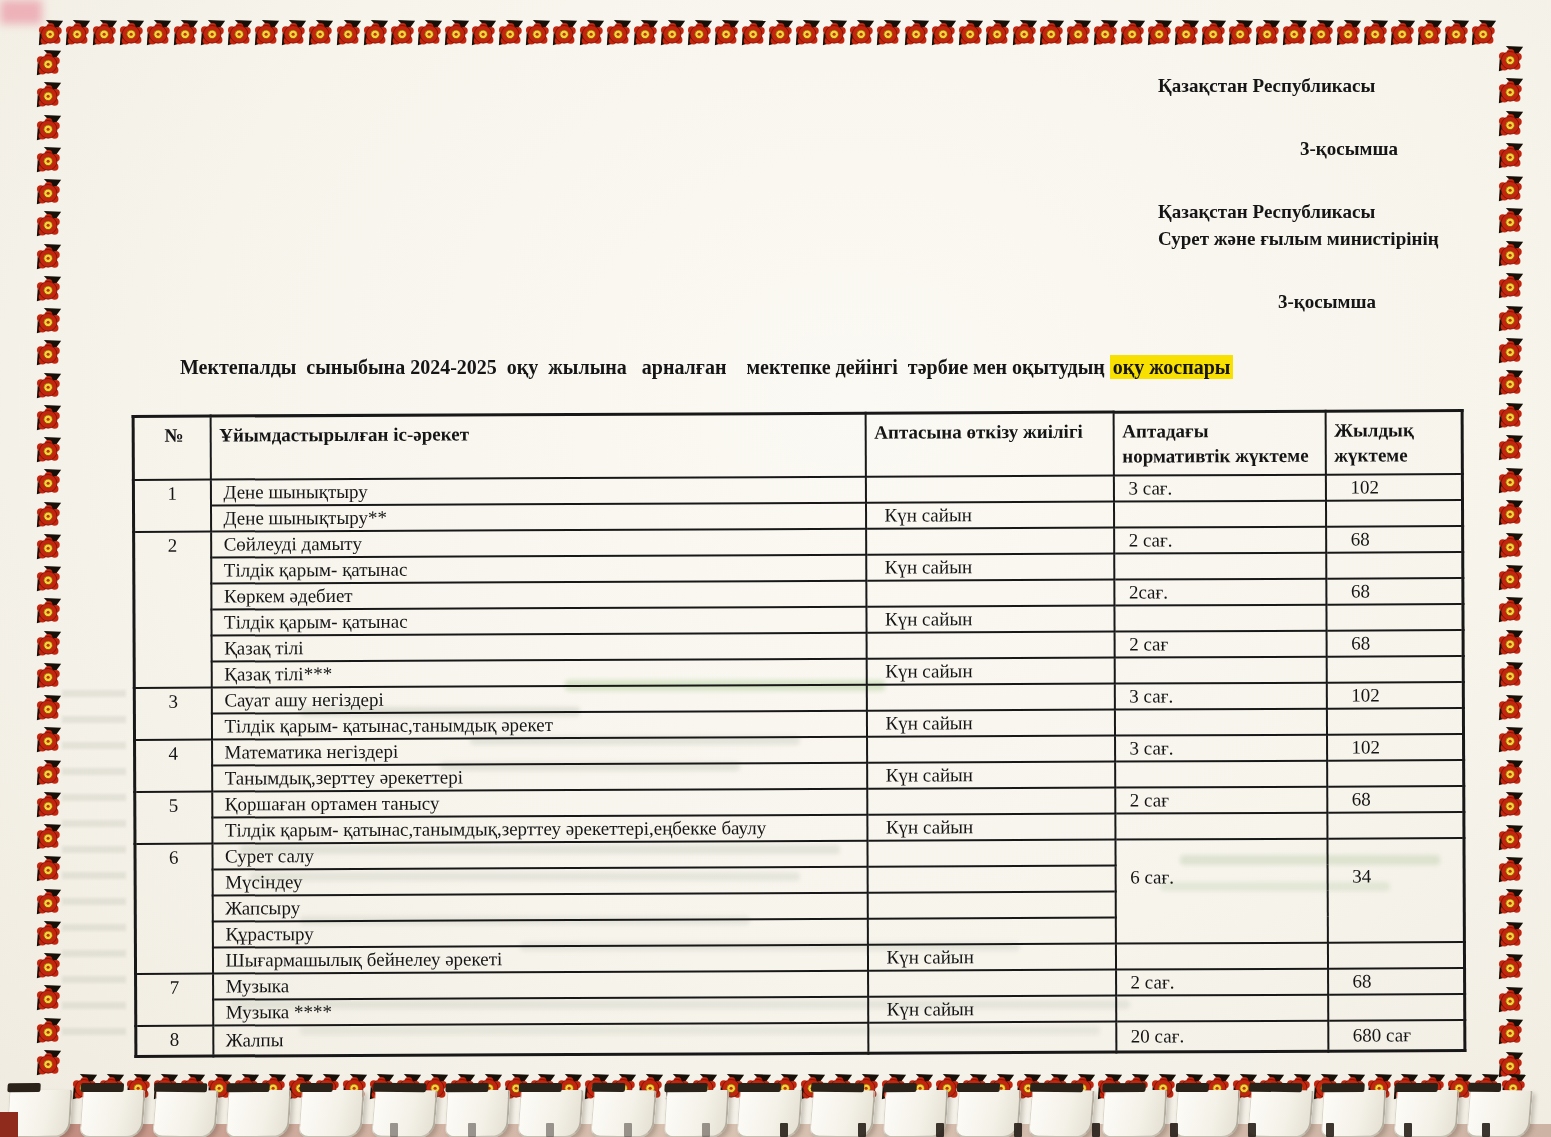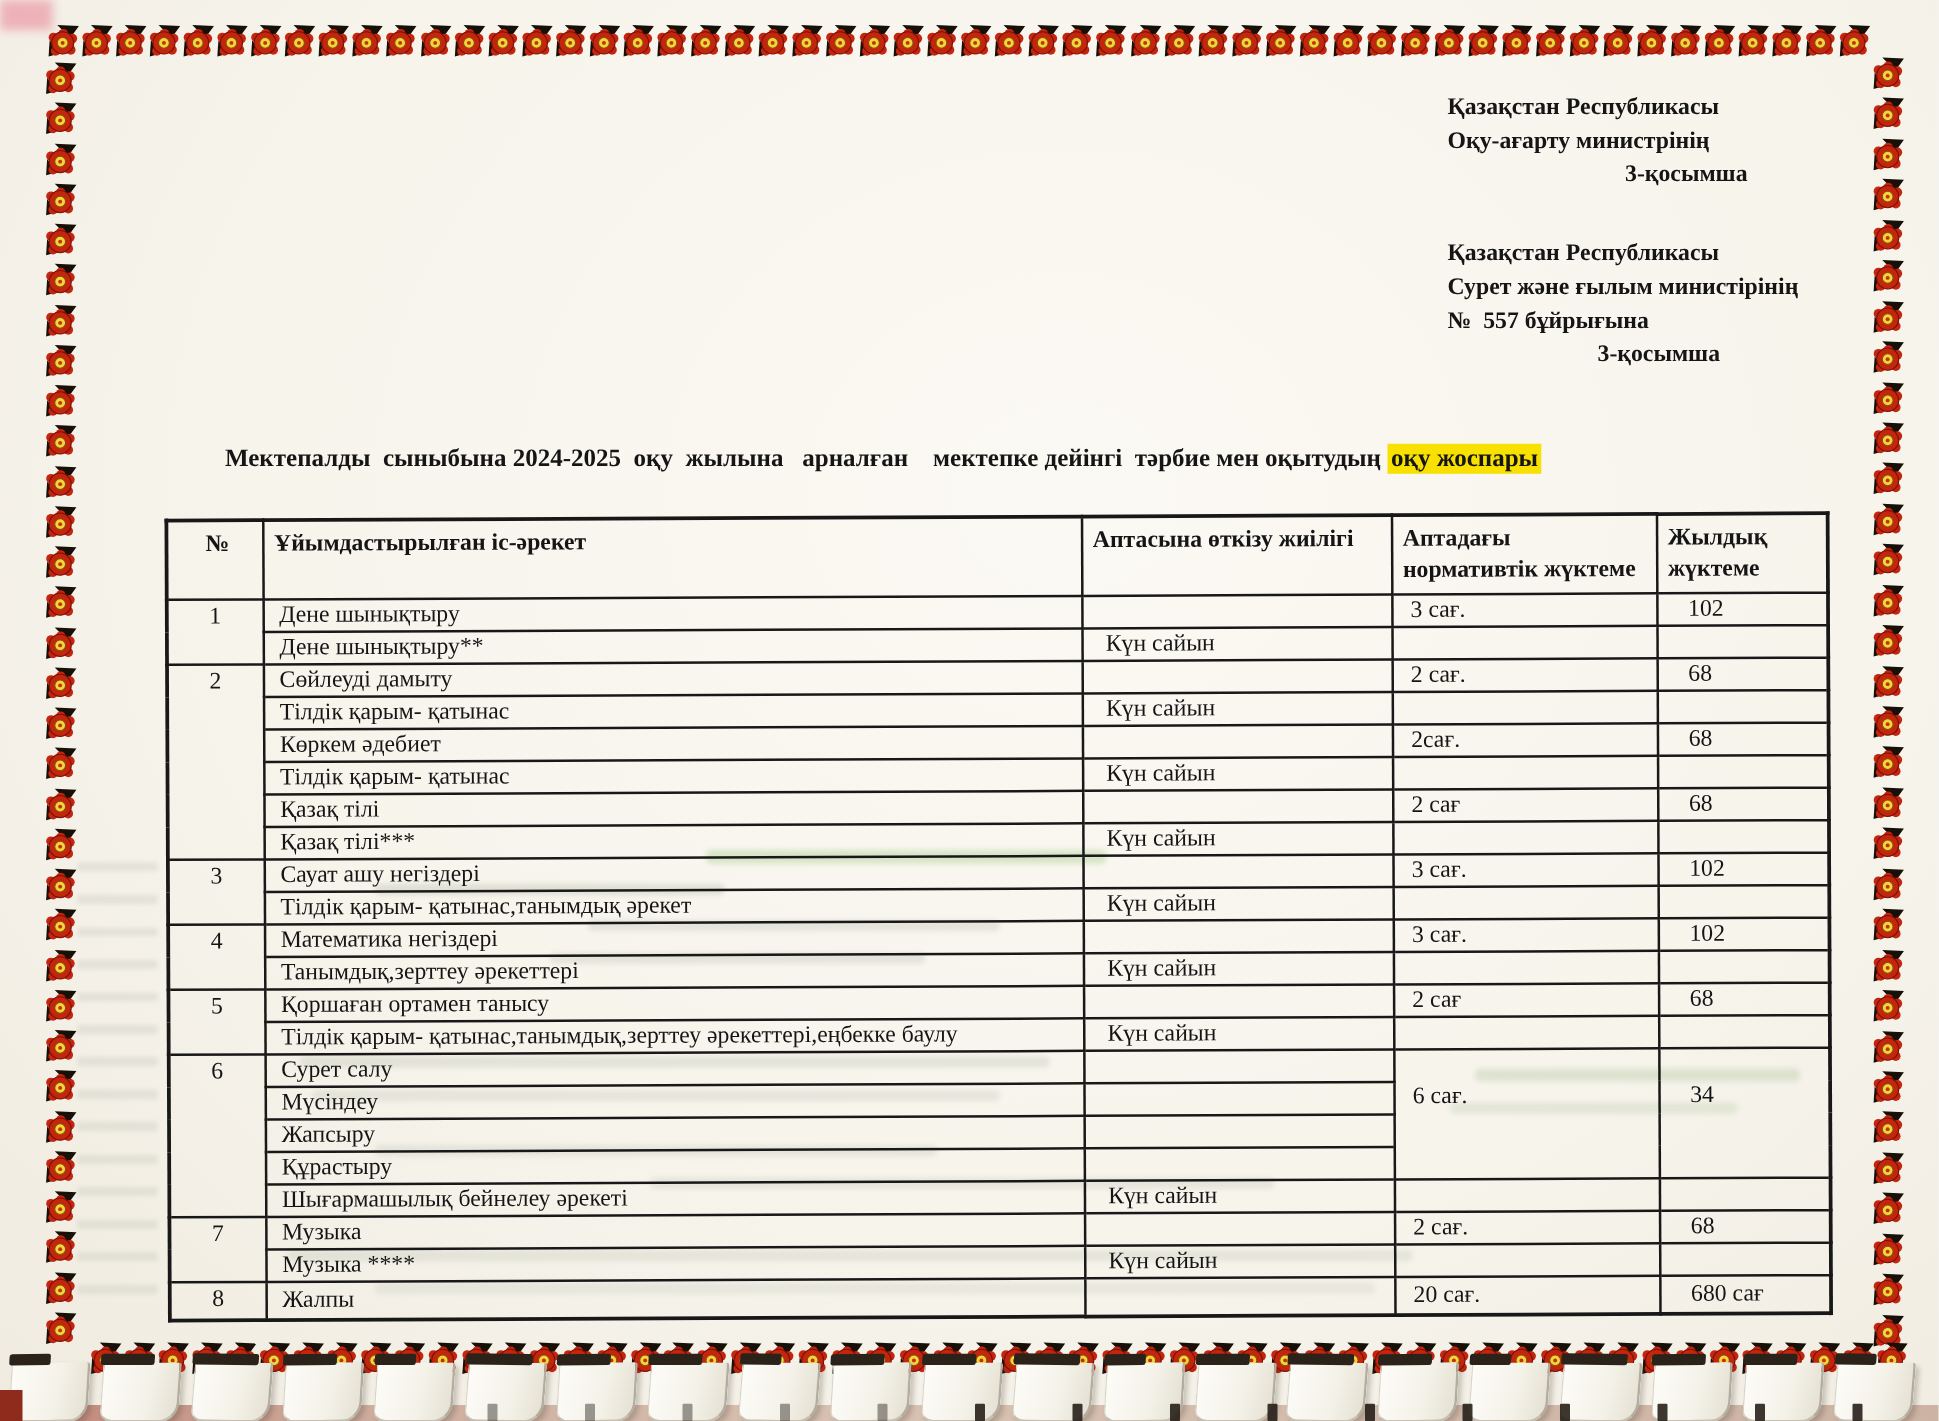--- a/index.html
+++ b/index.html
@@ -24,21 +24,21 @@
   #border-bottom{left:72px;top:1072px;width:1456px;}
   #border-left{left:36px;top:48px;height:1030px;}
   #border-right{left:1498px;top:44px;height:1036px;}
   
   .orders{position:absolute;left:1158px;top:72px;z-index:2;}
   .order-block{margin-bottom:36px;}
   .order-line{
     font-weight:bold;font-size:19px;line-height:27px;white-space:pre-wrap;
   }
   .order-appendix{
-    font-weight:bold;font-size:19px;line-height:27px;
+    font-weight:bold;font-size:19px;line-height:27px;margin-top:36px;
   }
   .order-block:nth-child(1) .order-appendix{margin-left:142px;}
   .order-block:nth-child(2) .order-appendix{margin-left:120px;}
   
   .doc-title{
     position:absolute;left:180px;top:356px;width:1200px;z-index:2;
     font-weight:bold;font-size:20px;white-space:pre-wrap;
   }
   .doc-title .hl{background:#f8e000;padding:1px 3px;}
   
@@ -2368,27 +2368,25 @@
   <circle cx="5.5" cy="12.5" r="4.4" fill="#c4250f"></circle>
   <circle cx="14" cy="17.5" r="10.2" fill="#c4250f" stroke="#7a1204" stroke-width="1"></circle>
   <circle cx="14" cy="17.5" r="5" fill="#f2d43e" stroke="#8a4c00" stroke-width="1"></circle>
   <circle cx="14" cy="17.5" r="1.8" fill="#c03000"></circle>
 </svg></span>
     </div>
 
   <div class="orders" id="orders">
       <div class="order-block">
         <div class="order-line">Қазақстан Республикасы</div>
-        <div class="order-line">Оқу-ағарту министрінің</div>
         <div class="order-appendix">3-қосымша</div>
       </div>
       <div class="order-block">
         <div class="order-line">Қазақстан Республикасы</div>
         <div class="order-line">Сурет және ғылым министірінің</div>
-        <div class="order-line">№  557 бұйрығына</div>
         <div class="order-appendix">3-қосымша</div>
       </div>
     </div>
 
   <div class="doc-title"><span>Мектепалды  сыныбына 2024-2025  оқу  жылына   арналған    мектепке дейінгі  тәрбие мен оқытудың </span><span class="hl">оқу жоспары</span></div>
 
   <div class="table-wrap">
     <table id="plan-table">
         <colgroup>
           <col style="width: 77px;">

